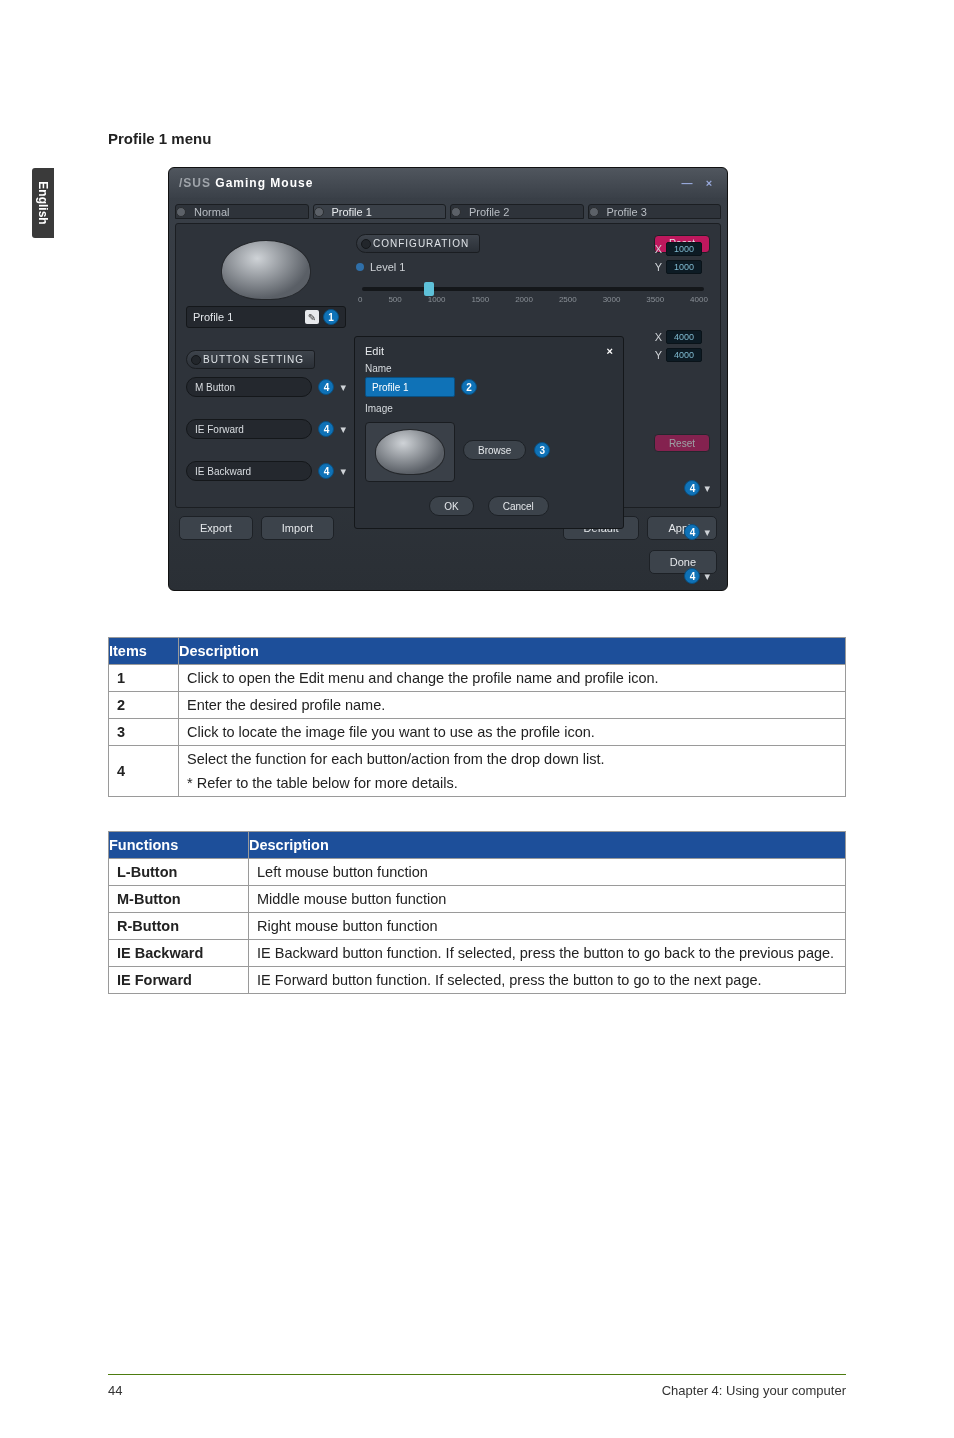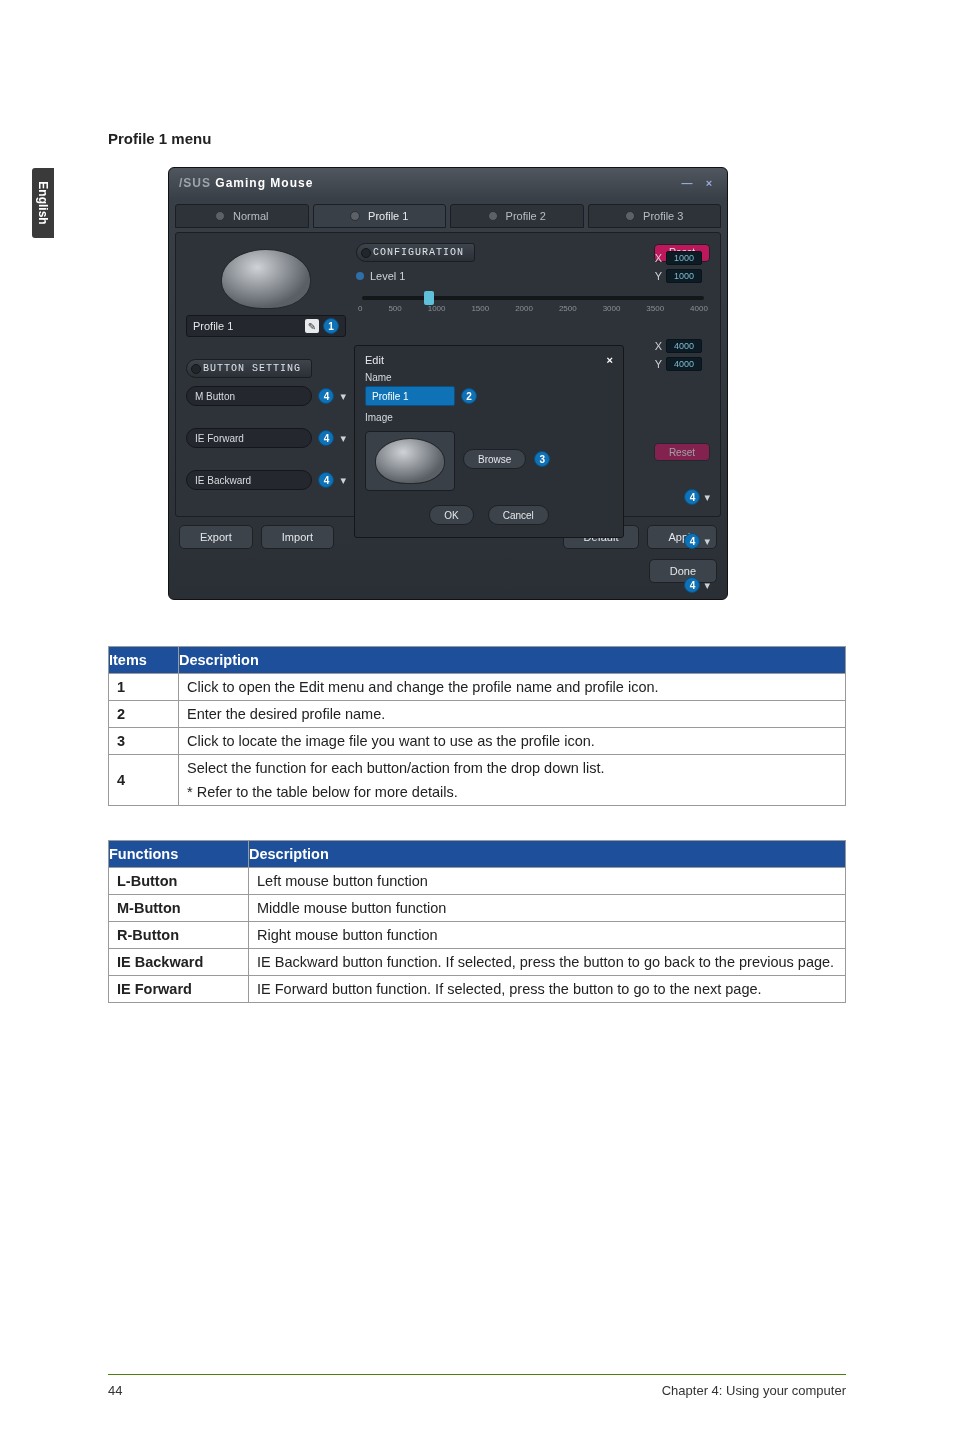--- a/index.html
+++ b/index.html
@@ -53,22 +53,22 @@
     padding: 0 10px;
     background: linear-gradient(#50565e,#3a4048);
     border-radius: 6px 6px 0 0;
   }
   .app-titlebar .brand { color:#fff; font-weight:bold; letter-spacing:1px; font-size:12px;}
   .app-titlebar .brand .slash{color:#9fa4aa;}
   .app-titlebar .wctl { margin-left:auto; display:flex; gap:6px; }
   .app-titlebar .wctl span { width:16px; height:14px; display:flex; align-items:center; justify-content:center; color:#9ad; font-weight:bold;}
   .tabs-row { display:flex; gap:4px; padding:6px 6px 0 6px;}
   .tab {
-    flex:1; height:24px; background:#2e333a; border:1px solid #1b1e22;
-    display:flex; align-items:center; justify-content:center; gap:8px;
+    flex:1; height:15px; background:#2e333a; border:1px solid #1b1e22;
+    display:flex; align-items:center; gap:8px;
     color:#b8bdc3; border-radius:3px 3px 0 0;
   }
   .tab .dot{width:10px;height:10px;border-radius:50%;background:#5c6168;border:1px solid #2a2d31;}
   .tab.active{background:#3a4048;color:#e8ebee;}
   .panel{ margin:4px 6px; background:#2e333a; border:1px solid #1b1e22; border-radius:3px; padding:10px; position:relative;}
   .cols{display:flex; gap:10px;}
   .leftcol{width:160px;}
   .rightcol{flex:1;}
   .mouse-thumb{
     width:90px;height:60px;border-radius:50% 50% 45% 45%;
@@ -77,21 +77,21 @@
   }
   .profile-chip{
     height:22px;background:#24282e;border:1px solid #14171a;border-radius:3px;
     display:flex;align-items:center;justify-content:space-between;padding:0 6px;color:#e3e6ea;
   }
   .profile-chip .pen{width:14px;height:14px;background:#e7e9ec;border-radius:2px;display:flex;align-items:center;justify-content:center;color:#333;font-size:10px;}
   .badge{display:inline-flex;align-items:center;justify-content:center;min-width:16px;height:16px;border-radius:8px;background:#0f72b7;color:#fff;font-size:10px;font-weight:bold;border:1px solid #0a4f80; padding:0 4px;}
   .section-tag{
     display:inline-block;background:linear-gradient(#3e444c,#2b3037);
     border:1px solid #1a1d21;border-radius:10px 3px 3px 10px;padding:3px 10px 3px 16px;
-    color:#dfe3e7;font-size:10px;letter-spacing:1px;position:relative;font-family:Liberation Mono, monospace;
+    color:#dfe3e7;font-size:10px;letter-spacing:1px;position:relative;
   }
   .section-tag::before{content:"";position:absolute;left:4px;top:50%;transform:translateY(-50%);width:8px;height:8px;border-radius:50%;background:#22262b;border:1px solid #14171a;}
   .btn-row{display:flex;gap:6px;align-items:center;margin-top:8px;}
   .pill{
     height:20px;background:#24282e;border:1px solid #14171a;border-radius:10px;
     display:flex;align-items:center;padding:0 8px;color:#d9dde1;font-size:10px;gap:6px;flex:1;
   }
   .slider-track{height:4px;background:#14171a;border-radius:2px;position:relative;margin:14px 6px 4px 6px;}
   .slider-track .knob{position:absolute;top:-5px;left:18%;width:10px;height:14px;background:#5ec1d9;border-radius:2px;}
   .ticks{display:flex;justify-content:space-between;font-size:8px;color:#8a9097;padding:0 2px;}

